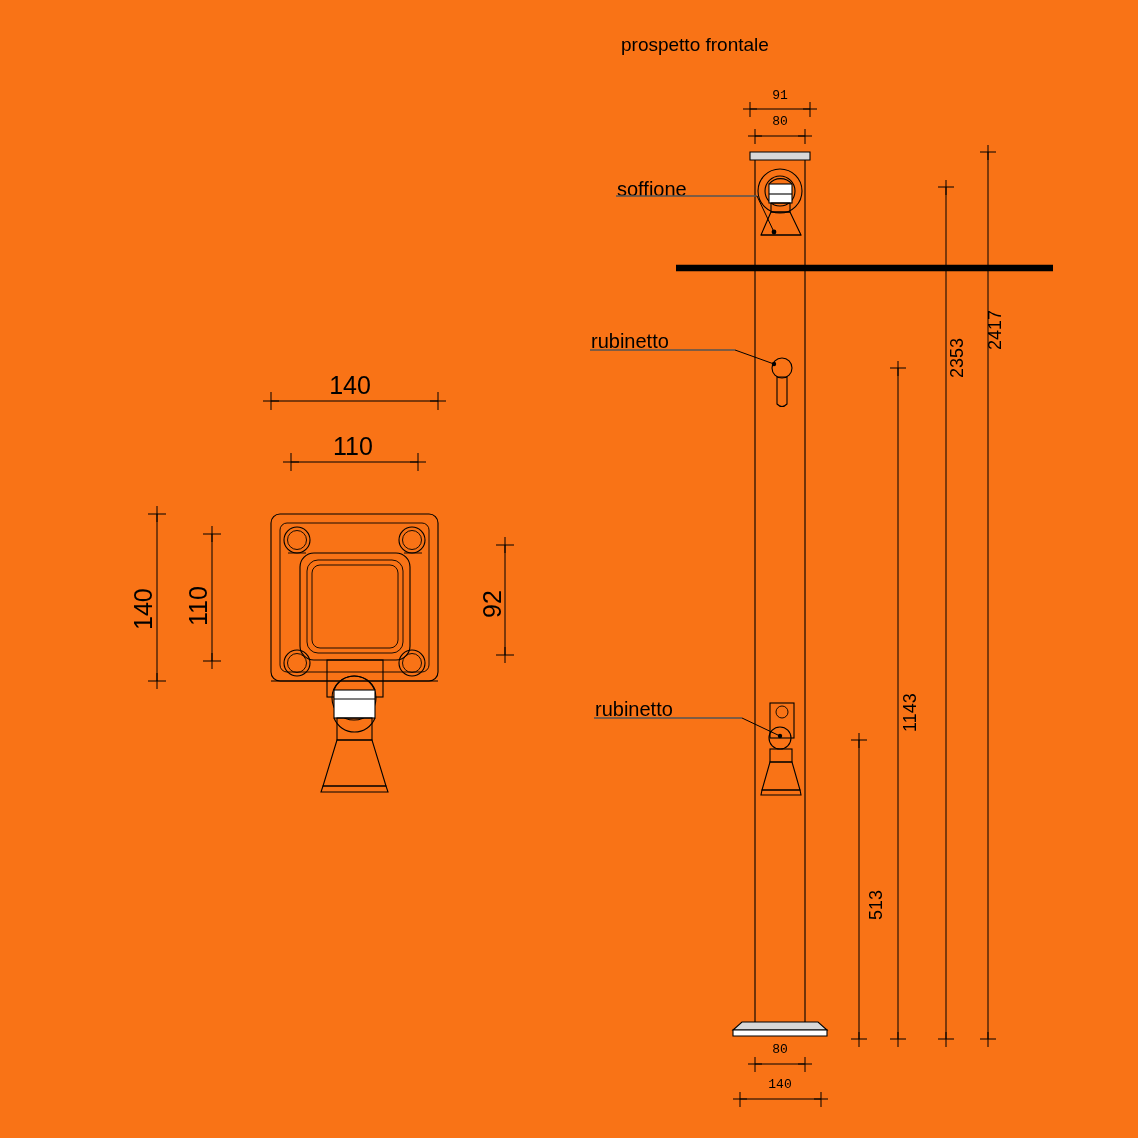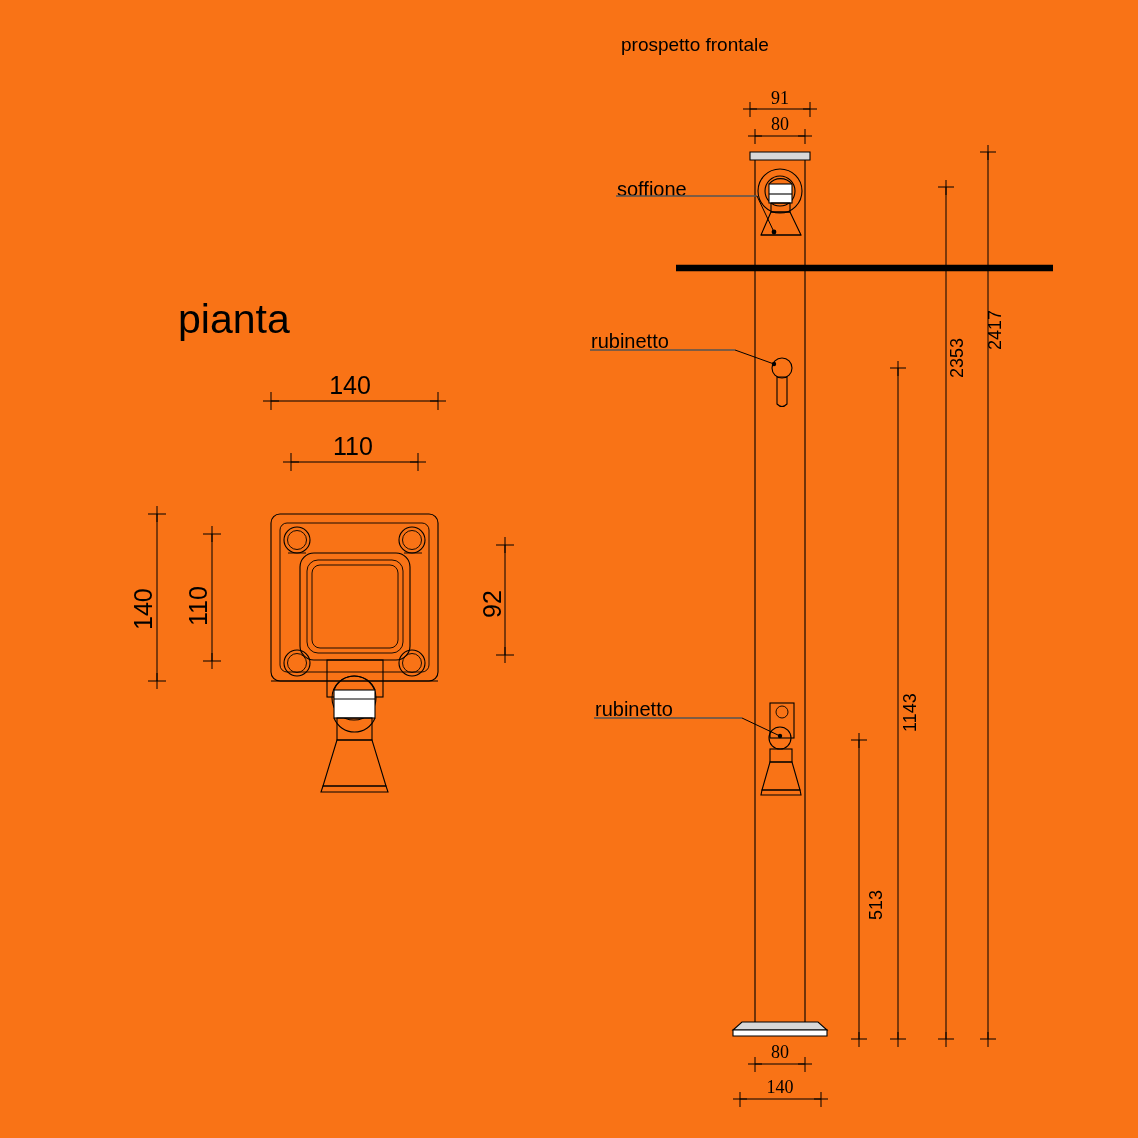--- a/index.html
+++ b/index.html
@@ -93,22 +93,22 @@
   .dim-h {
     position: absolute;
     font-family: "Liberation Sans", sans-serif;
     font-size: 25px;
     color: #000000;
     white-space: nowrap;
     text-align: center;
   }
   .dim-h-sm {
     position: absolute;
-    font-family: Liberation Serif, serif;
-    font-size: 18px;
+    font-family: Liberation Mono, monospace;
+    font-size: 13px;
     color: #000000;
     white-space: nowrap;
     text-align: center;
   }
   .dim-v {
     position: absolute;
     font-family: "Liberation Sans", sans-serif;
     font-size: 25px;
     color: #000000;
     white-space: nowrap;
@@ -125,21 +125,20 @@
     transform: rotate(-90deg);
   }
 </style>
 </head>
 <body>
 
 <div id="page">
 
   <div class="title-sub" style="left:621px; top:34px;">prospetto frontale</div>
 
-  <div class="title-main" style="left:178px; top:296px;">pianta</div>
 
   <div class="lbl" style="left:617px; top:178px;">soffione</div>
 
   <div class="lbl" style="left:591px; top:330px;">rubinetto</div>
 
   <div class="lbl" style="left:595px; top:698px;">rubinetto</div>
 
   <div class="dim-h" style="left:280px; top:371px; width:140px;">140</div>
 
   <div class="dim-h" style="left:288px; top:432px; width:130px;">110</div>

